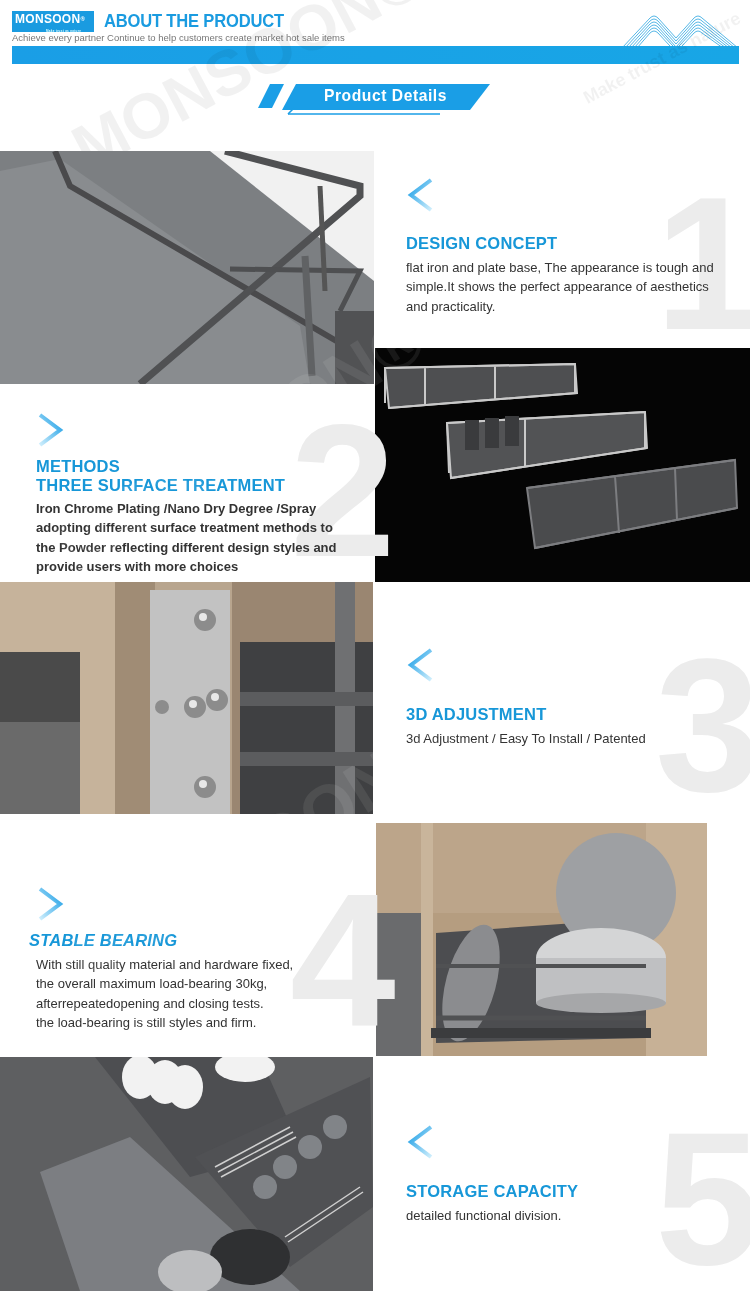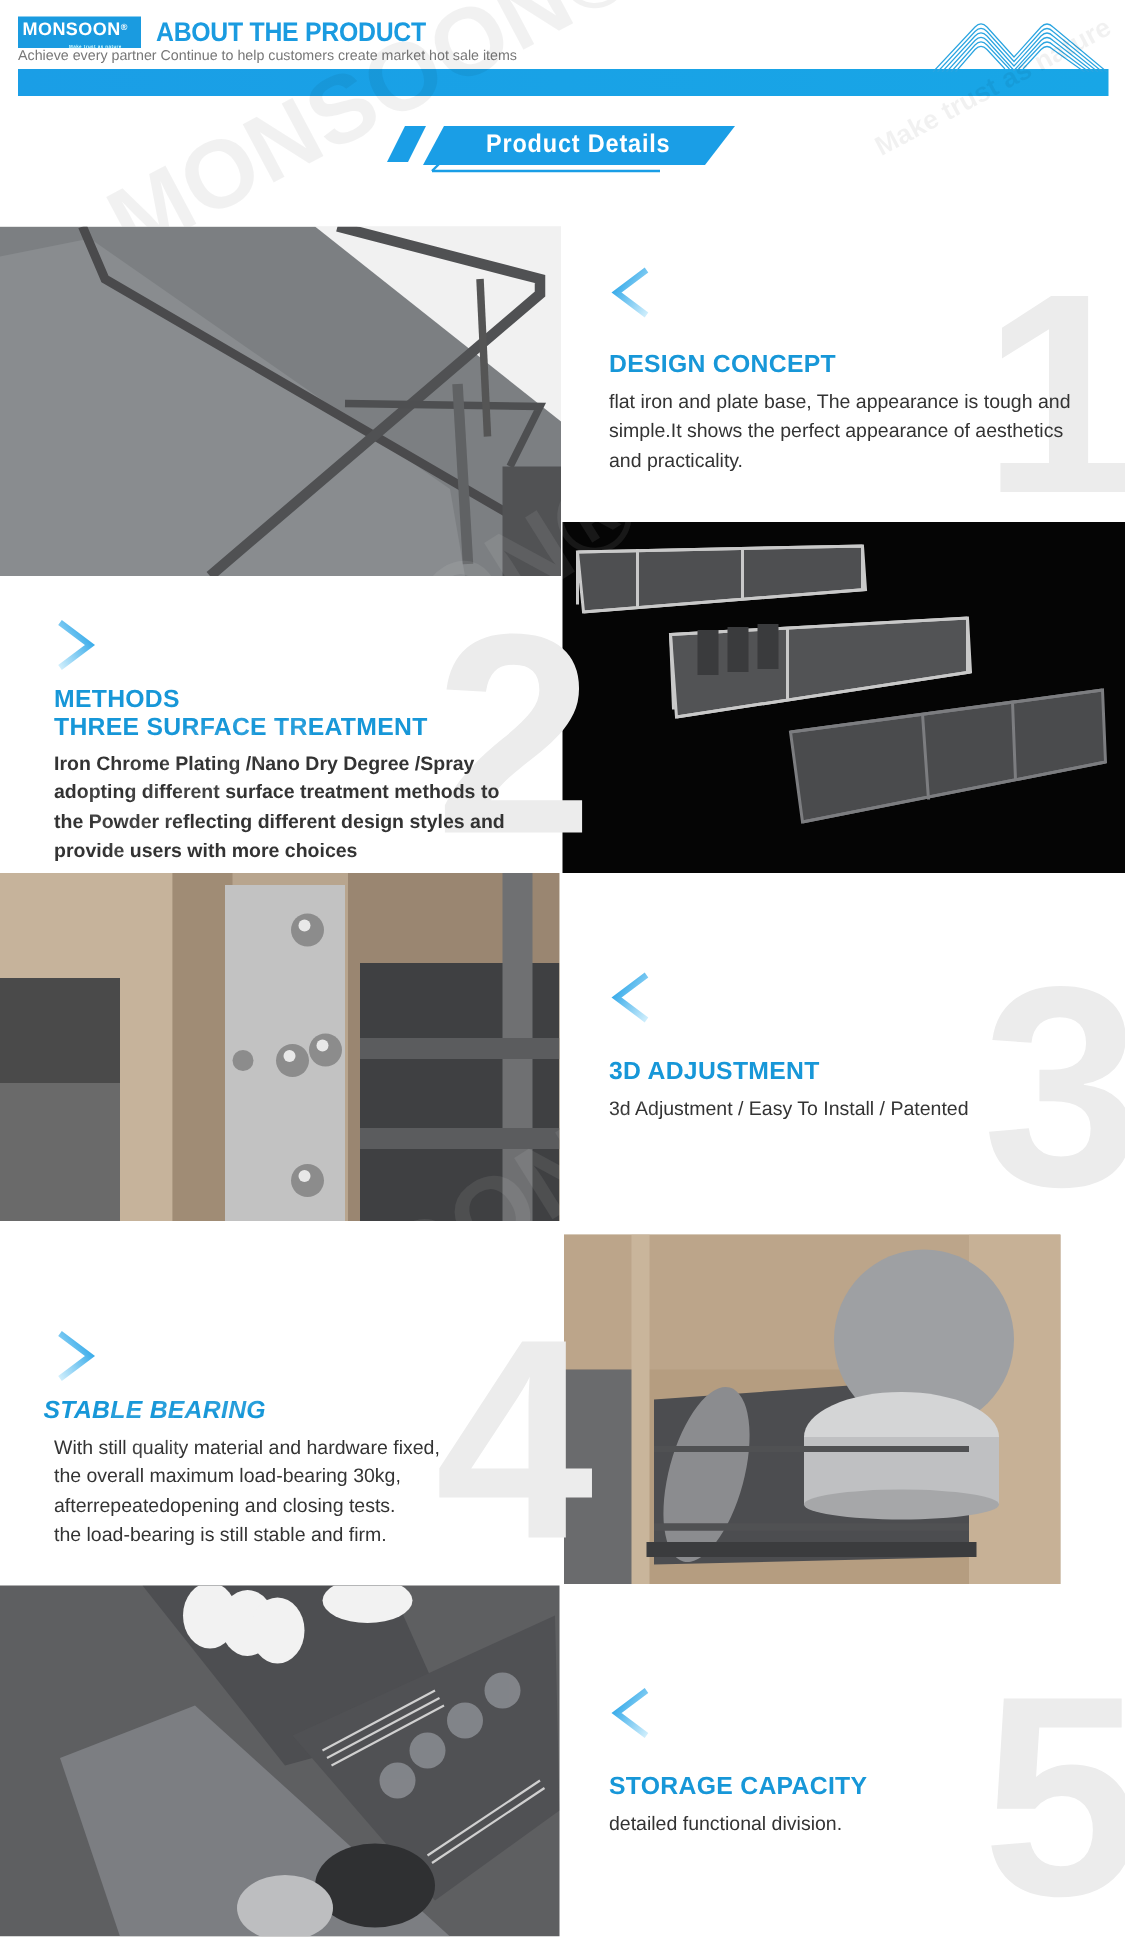--- a/index.html
+++ b/index.html
@@ -213,21 +213,21 @@
 </div>
 <div class="big-num" style="left:290px;top:865px;">4</div>
 <svg class="chev" style="left:36px;top:887px;" viewBox="0 0 30 34">
   <path d="M4 2 L24 17 L4 32" stroke="url(#g2)" stroke-width="4" fill="none"></path>
 </svg>
 <div class="sec-title" style="left:29px;top:931px;font-style:italic;">STABLE BEARING</div>
 <div class="sec-body" style="left:36px;top:955px;width:330px;">
   <div>With still quality material and hardware fixed,</div>
   <div>the overall maximum load-bearing 30kg,</div>
   <div>afterrepeatedopening and closing tests.</div>
-  <div>the load-bearing is still stable and firm.</div>
+  <div>the load-bearing is still styles and firm.</div>
 </div>
 
 <div class="photo" style="left:0;top:1057px;width:373px;height:234px;background:#5e5f61;">
   <svg width="373" height="234" viewBox="0 0 373 234">
     <polygon points="40,115 130,80 300,234 80,234" fill="#7c7e82"></polygon>
     <polygon points="95,0 260,0 300,90 190,120" fill="#4d4e51"></polygon>
     <g fill="#f2f2f2">
         <ellipse cx="140" cy="20" rx="18" ry="22"></ellipse>
         <ellipse cx="165" cy="25" rx="18" ry="22"></ellipse>
         <ellipse cx="185" cy="30" rx="18" ry="22"></ellipse>

